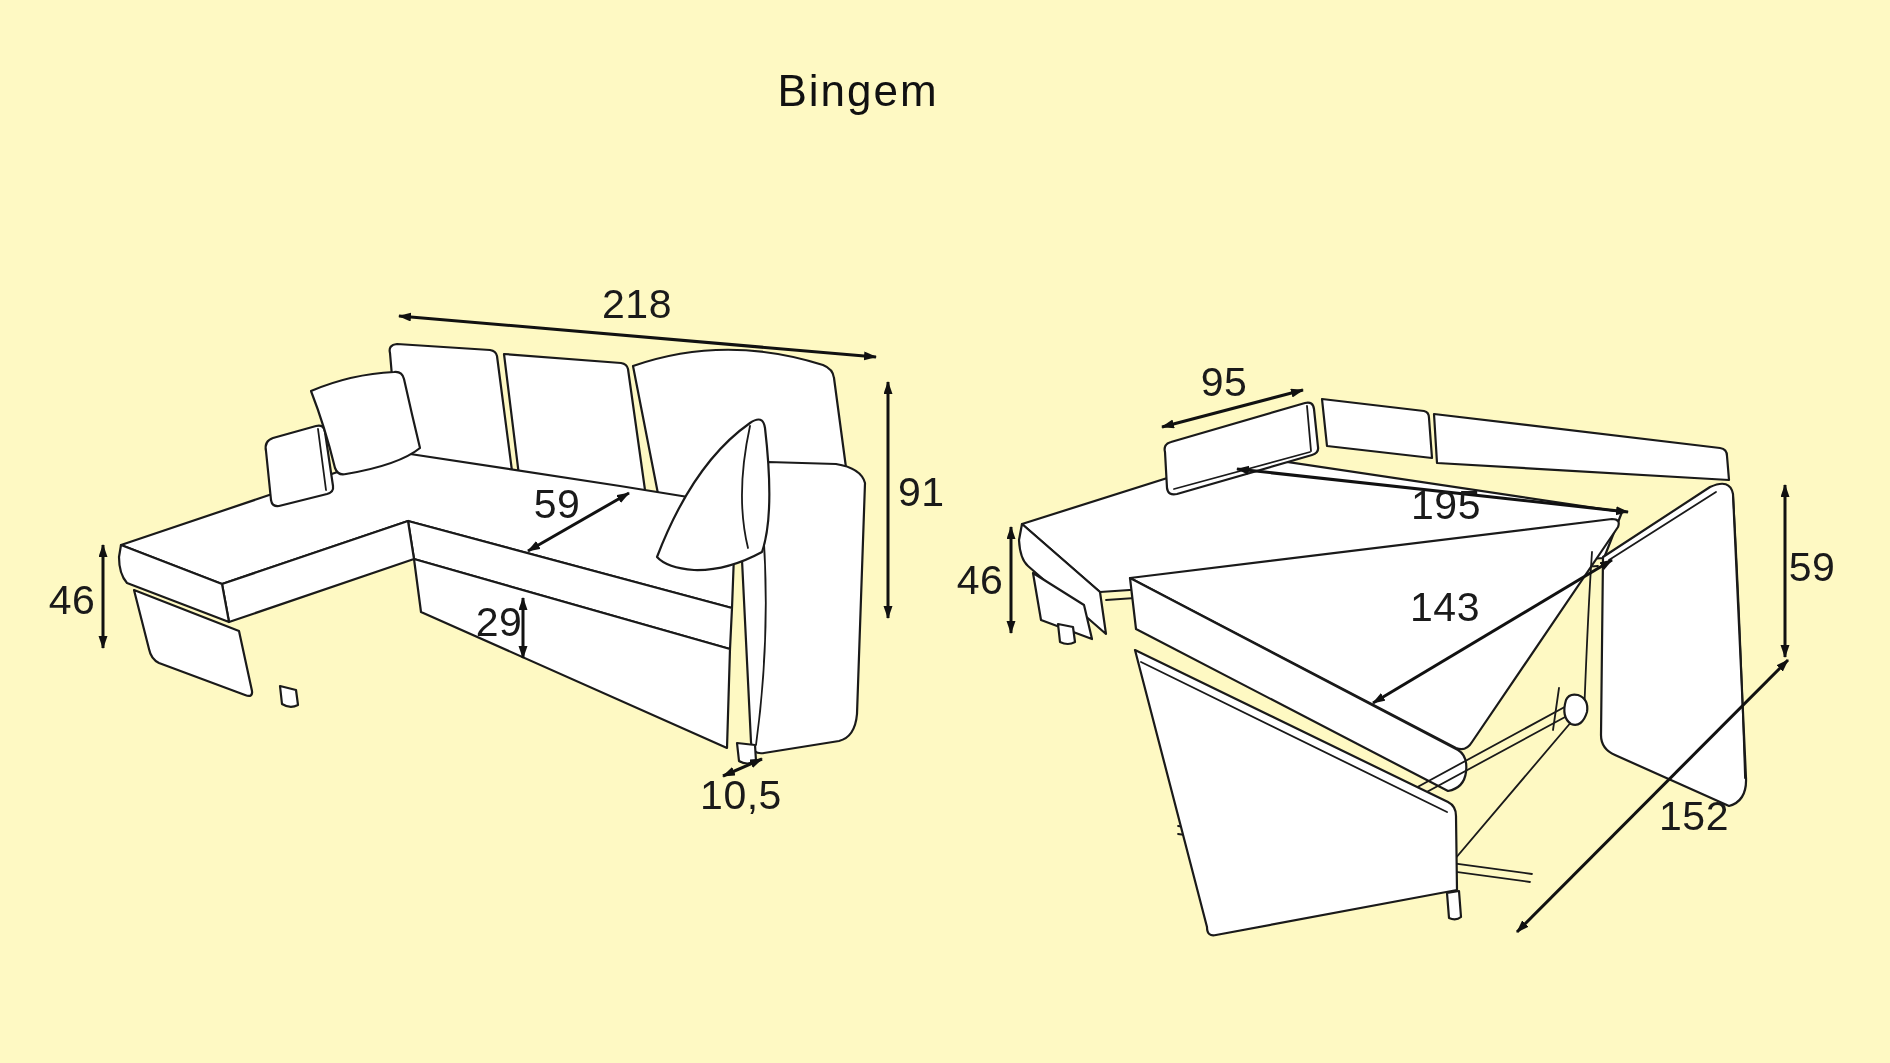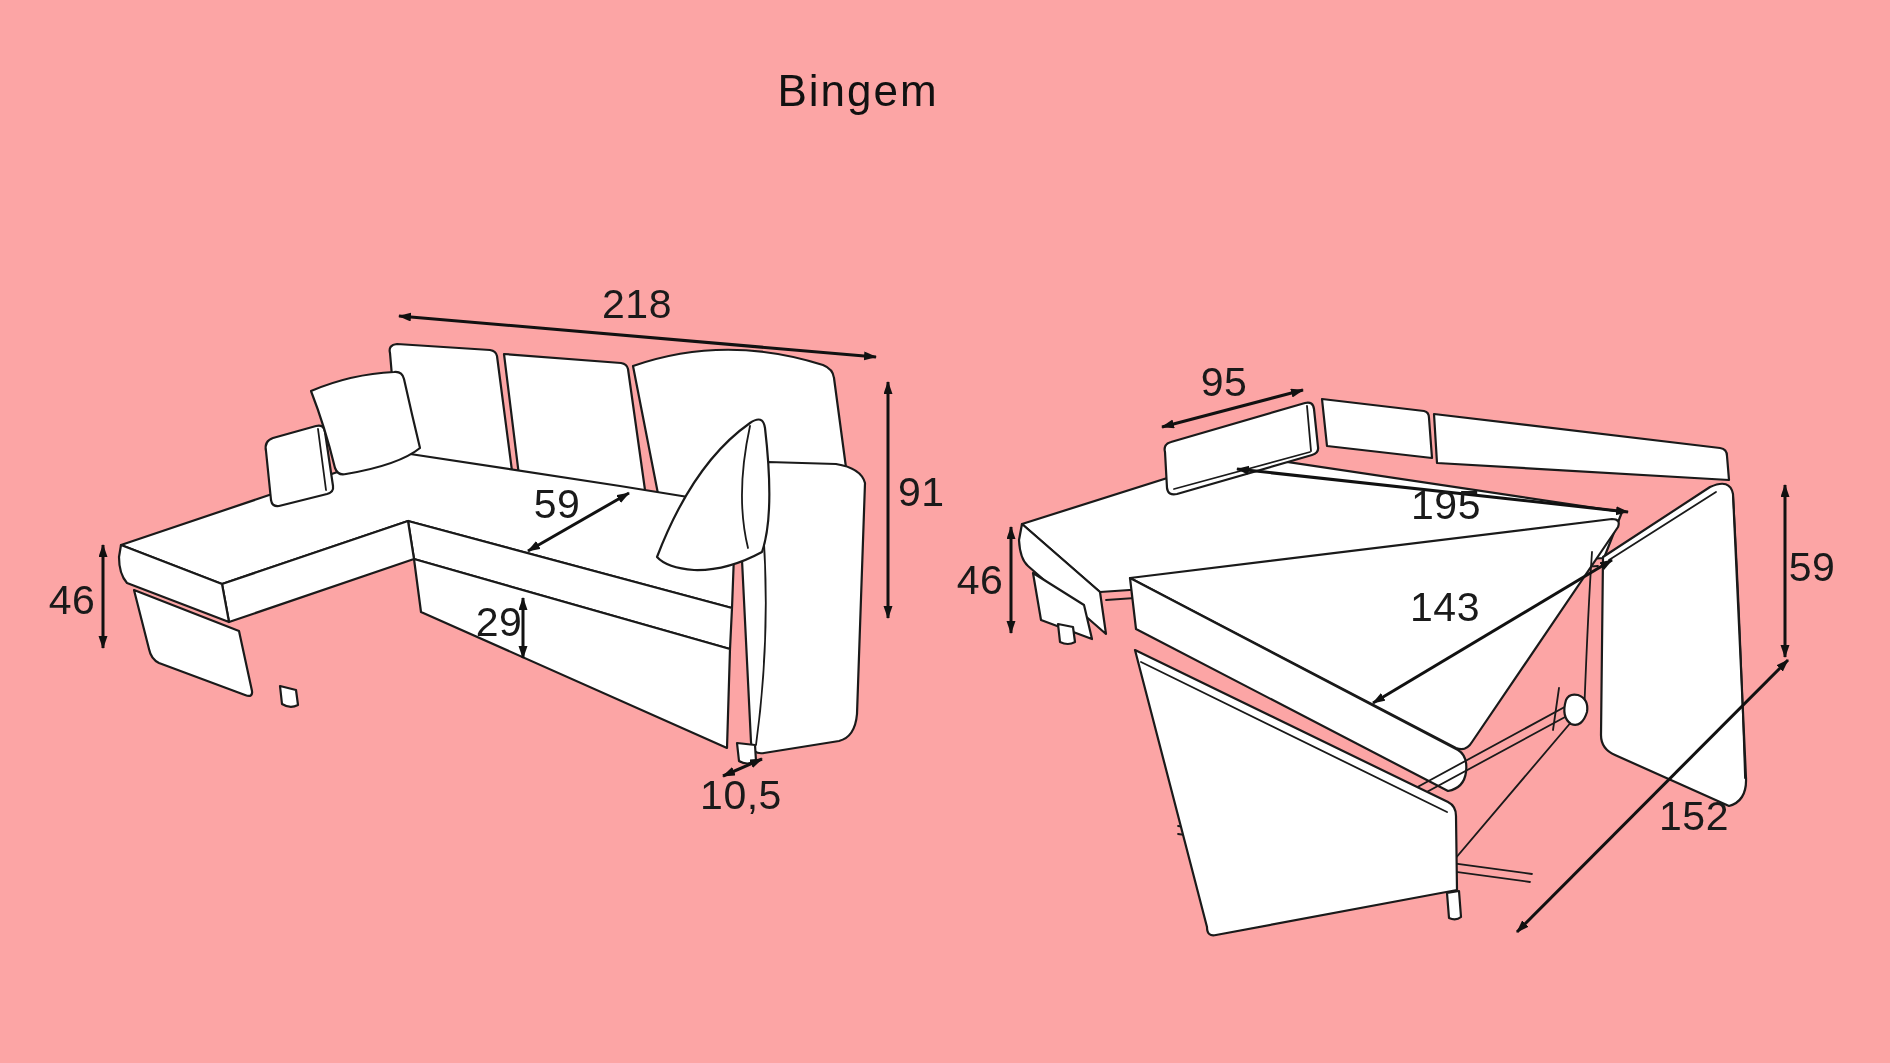--- a/index.html
+++ b/index.html
@@ -1,16 +1,16 @@
 <!DOCTYPE html>
 <html><head>
 <meta charset="utf-8">
 <style>
   html,body{margin:0;padding:0;background:#ffffff;}
-  .stage{position:relative;width:1890px;height:1063px;background:#fca5a5;overflow:hidden;
+  .stage{position:relative;width:1890px;height:1063px;background:#fef9c3;overflow:hidden;
          font-family:"Liberation Sans", sans-serif;}
   svg{display:block}
   .body-line{fill:#ffffff;stroke:#1a1a1a;stroke-width:2.2;stroke-linejoin:round;stroke-linecap:round;}
   .detail-line{fill:none;stroke:#1a1a1a;stroke-width:1.8;stroke-linejoin:round;stroke-linecap:round;}
   .dim-arrow{fill:none;stroke:#111111;stroke-width:3;}
   .dim-label{fill:#1a1a1a;font-size:41px;letter-spacing:0.5px;}
   .title-text{fill:#111111;font-size:44px;letter-spacing:2px;}
 </style>
 </head>
 <body>

